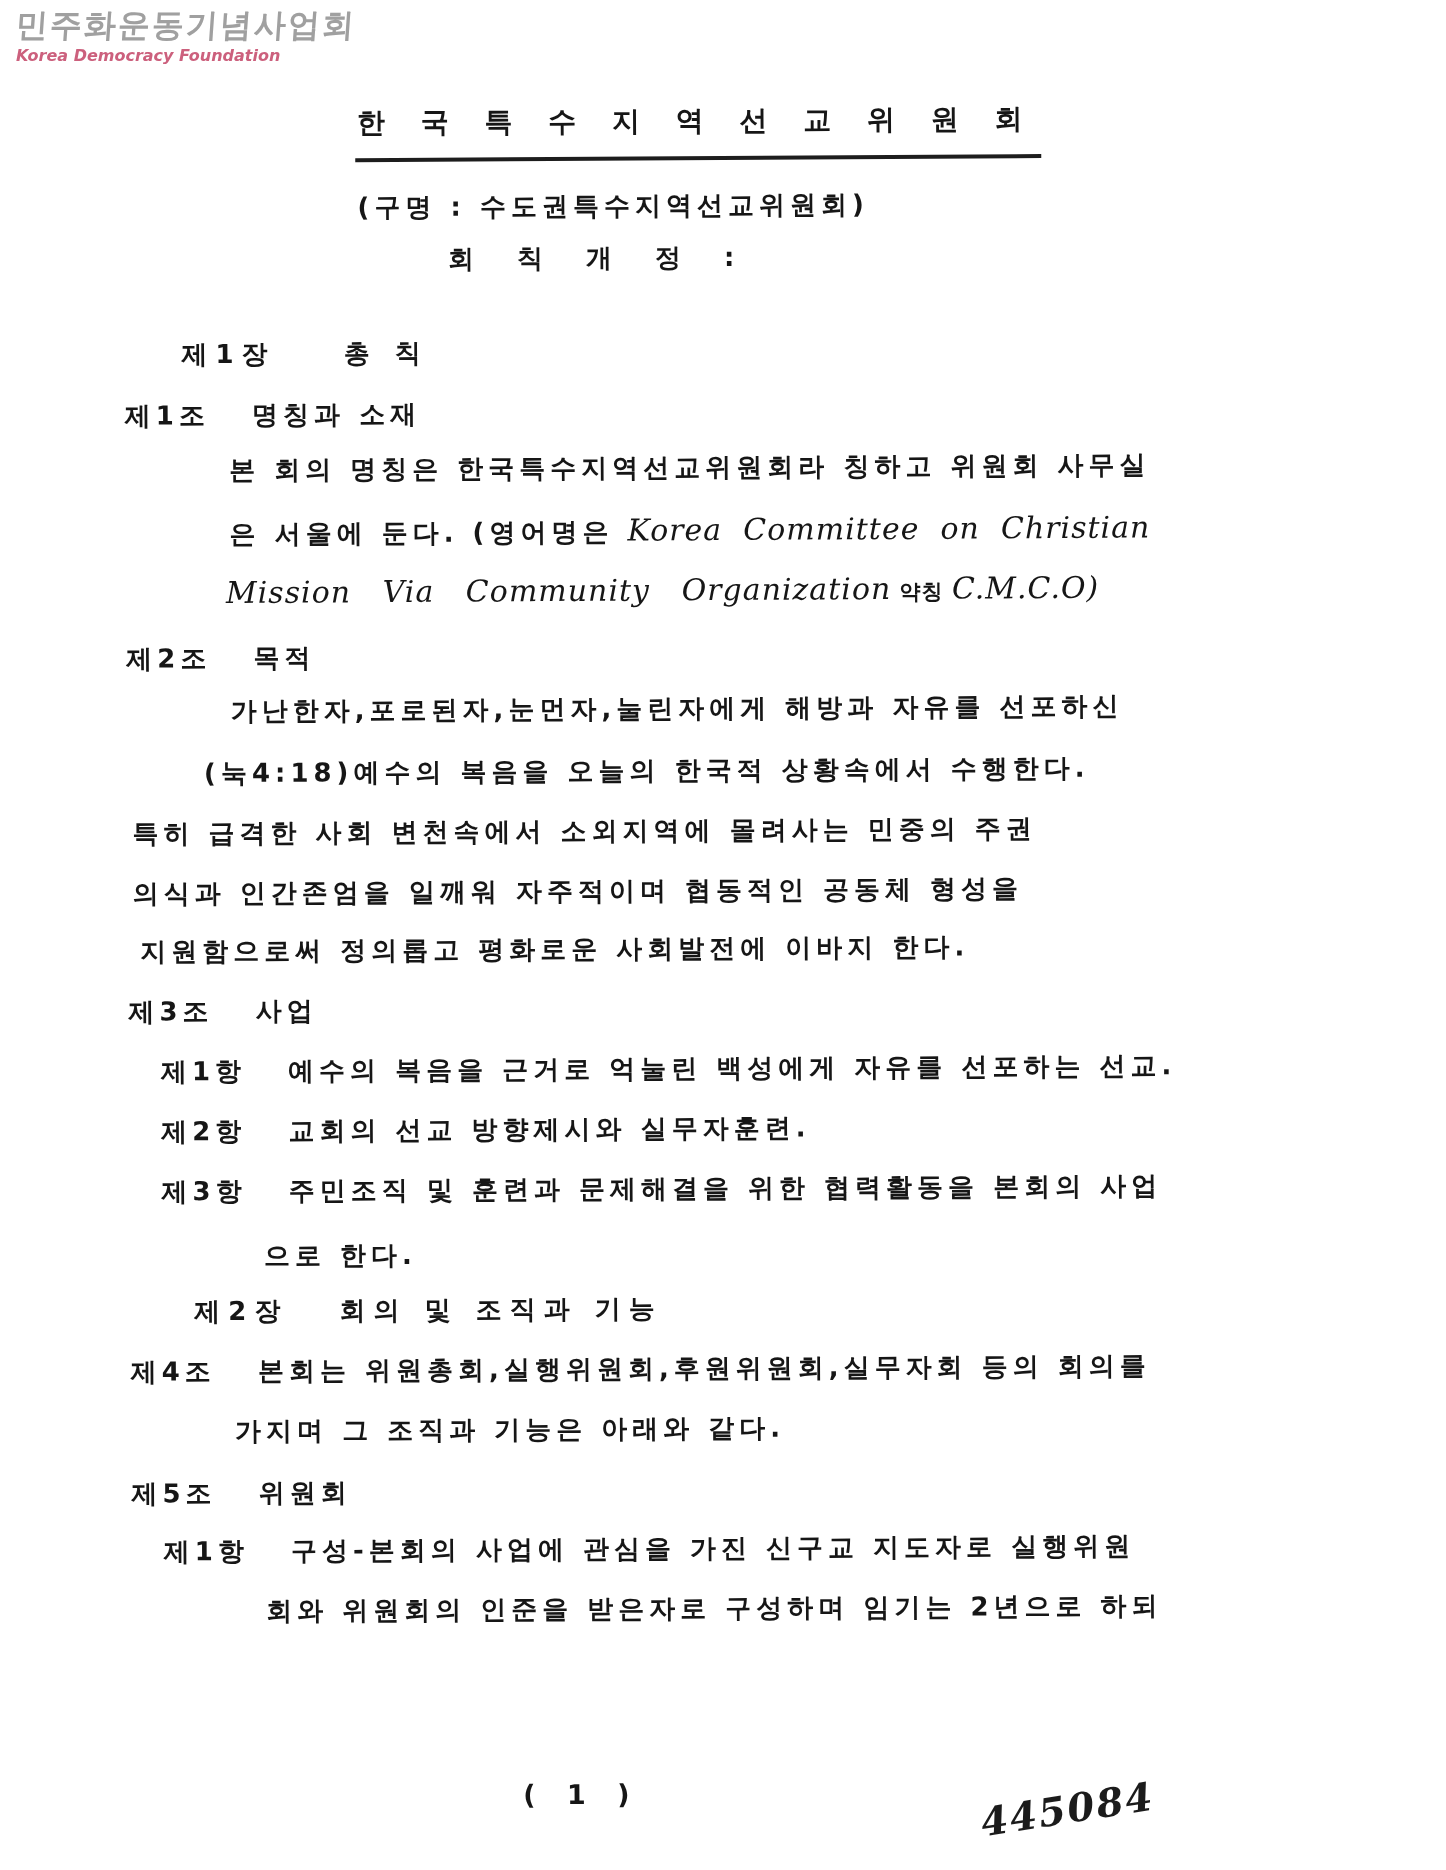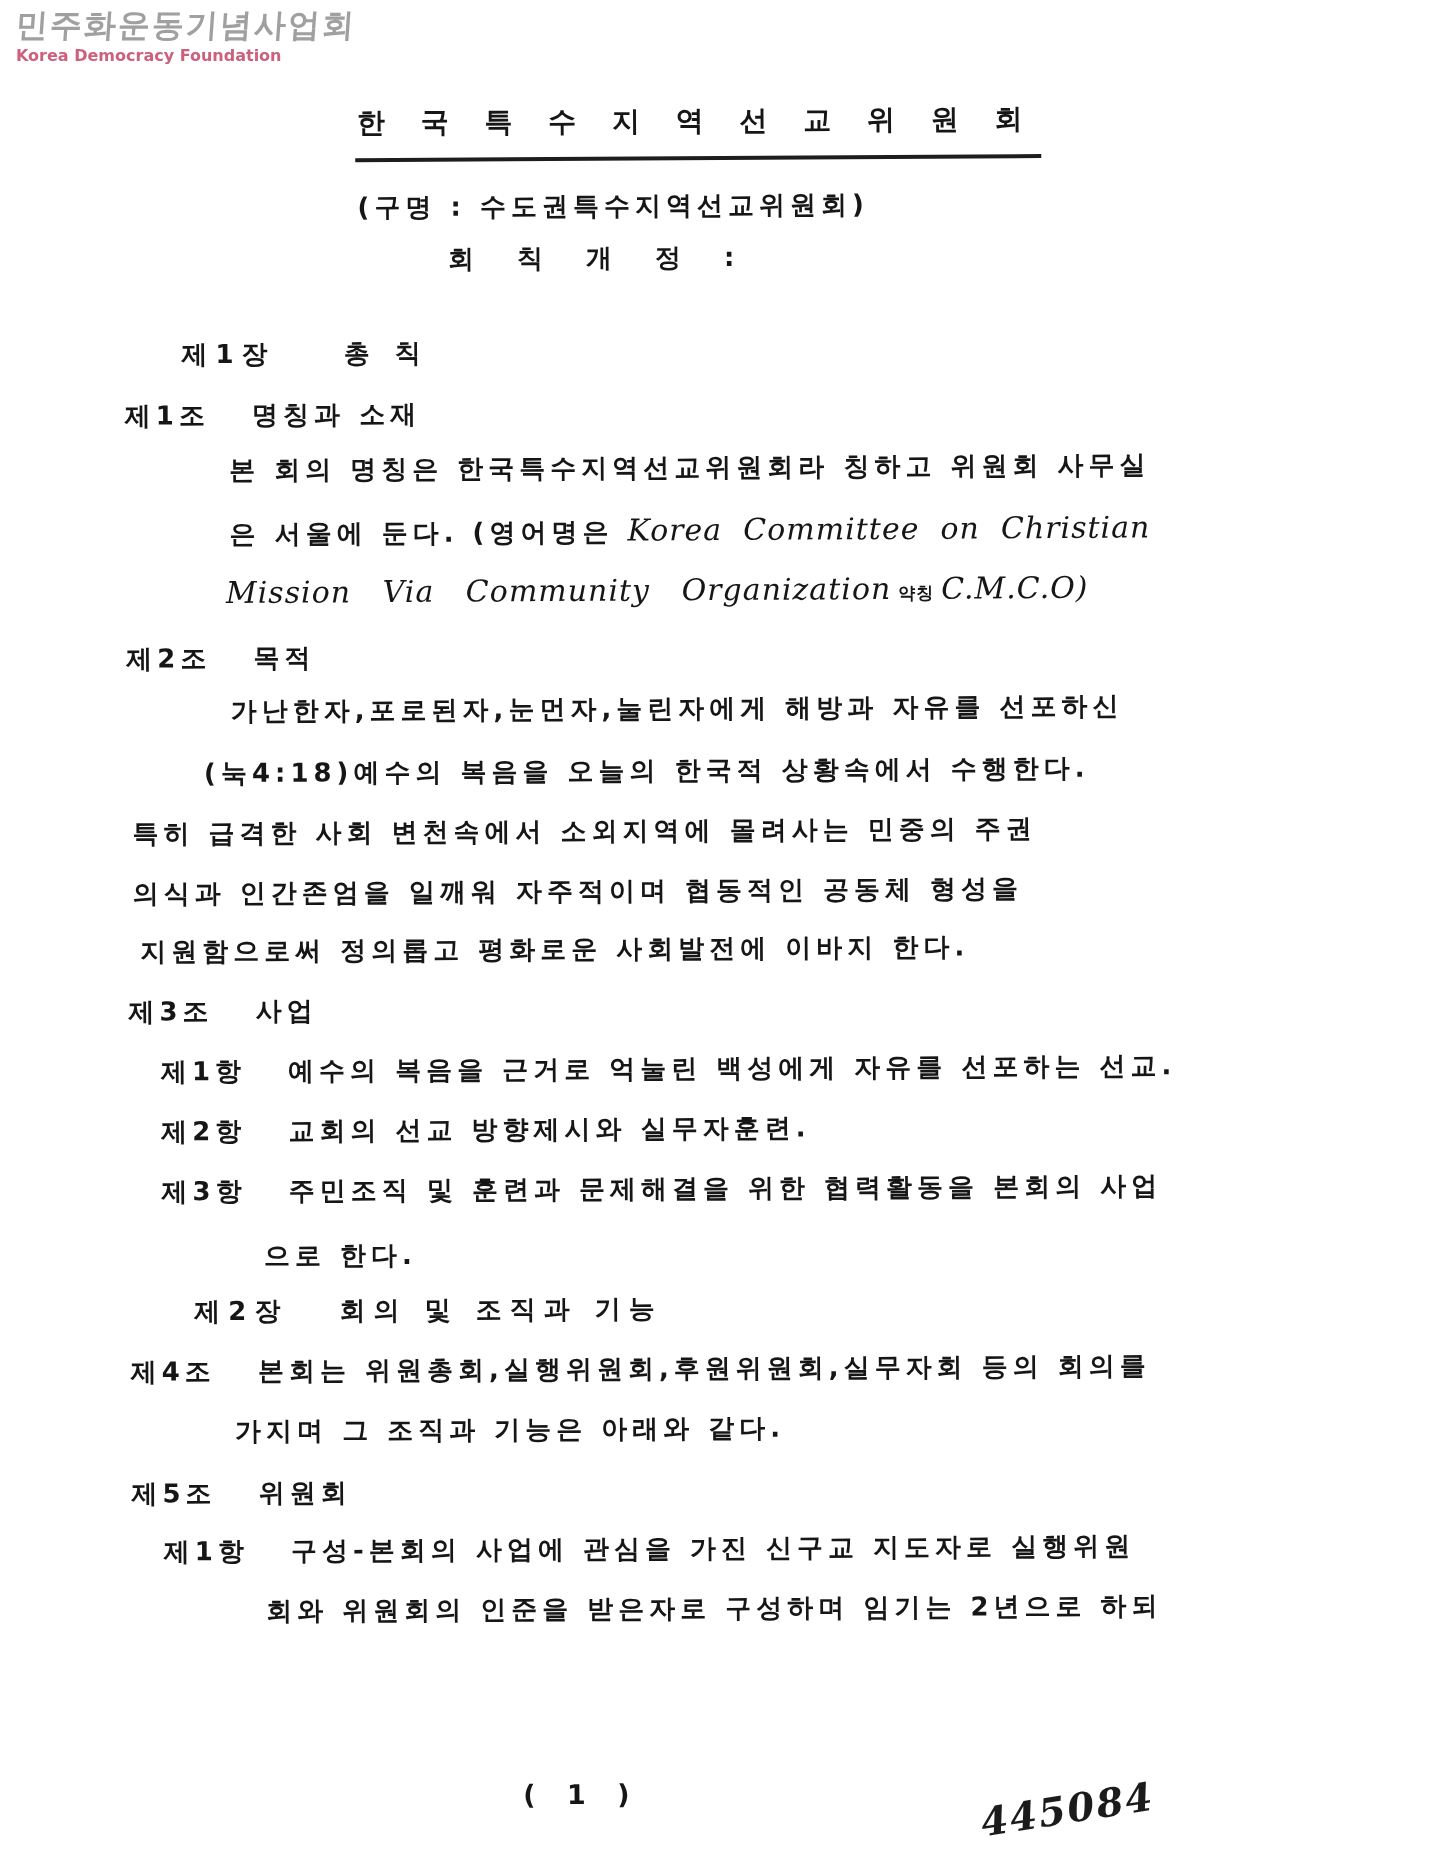--- a/index.html
+++ b/index.html
@@ -7,37 +7,37 @@
     position:relative;width:1446px;height:1870px;background:#ffffff;overflow:hidden;
     font-family:"DejaVu Sans",sans-serif;color:#161616;
   }
   
   .logo{position:absolute;left:16px;top:8px;}
   .logo-kr{
     font-family:"DejaVu Serif",serif;font-size:32px;font-weight:bold;color:#a0a0a0;
     letter-spacing:2px;transform:skewX(-4deg);line-height:1.1;
   }
   .logo-en{
-    font-size:16px;font-weight:bold;color:#cc607d;margin-top:3px;letter-spacing:0px;
+    font-size:16px;font-weight:bold;font-style:italic;color:#cc607d;margin-top:3px;letter-spacing:0px;
   }
   
   .doc{position:absolute;left:0;top:0;width:100%;height:100%;transform:rotate(-0.35deg);}
   .doc-title{
     position:absolute;left:360px;top:102px;font-size:28px;font-weight:bold;
     letter-spacing:13px;white-space:pre;border-bottom:4px solid #1d1d1d;padding:0 6px 16px 2px;
   }
   .doc-former{position:absolute;left:362px;top:188px;font-size:26px;font-weight:bold;letter-spacing:5px;white-space:pre;}
   .doc-subtitle{position:absolute;left:452px;top:240px;font-size:26px;font-weight:bold;letter-spacing:17px;white-space:pre;}
   .line{position:absolute;font-size:26px;font-weight:bold;white-space:pre;line-height:1.2;}
   .line.chapter{letter-spacing:8px;}
   .line.article{letter-spacing:5px;}
   .line.clause{letter-spacing:5px;}
   .line.body{letter-spacing:5px;}
   .seg-typed{}
-  .seg-typed-small{font-size:17px;letter-spacing:1px;}
+  .seg-typed-small{font-size:21px;letter-spacing:1px;}
   .seg-hand{
     font-family:"DejaVu Serif",serif;font-style:italic;font-weight:normal;
     font-size:30px;letter-spacing:1px;
   }
   .footer-page{position:absolute;left:518px;top:1778px;font-size:27px;font-weight:bold;letter-spacing:11px;white-space:pre;}
   .stamp{
     position:absolute;left:980px;top:1786px;font-size:39px;font-style:italic;font-weight:bold;
     font-family:"DejaVu Serif",serif;transform:rotate(-9deg);color:#1b1b1b;letter-spacing:2px;
   }
 </style>

